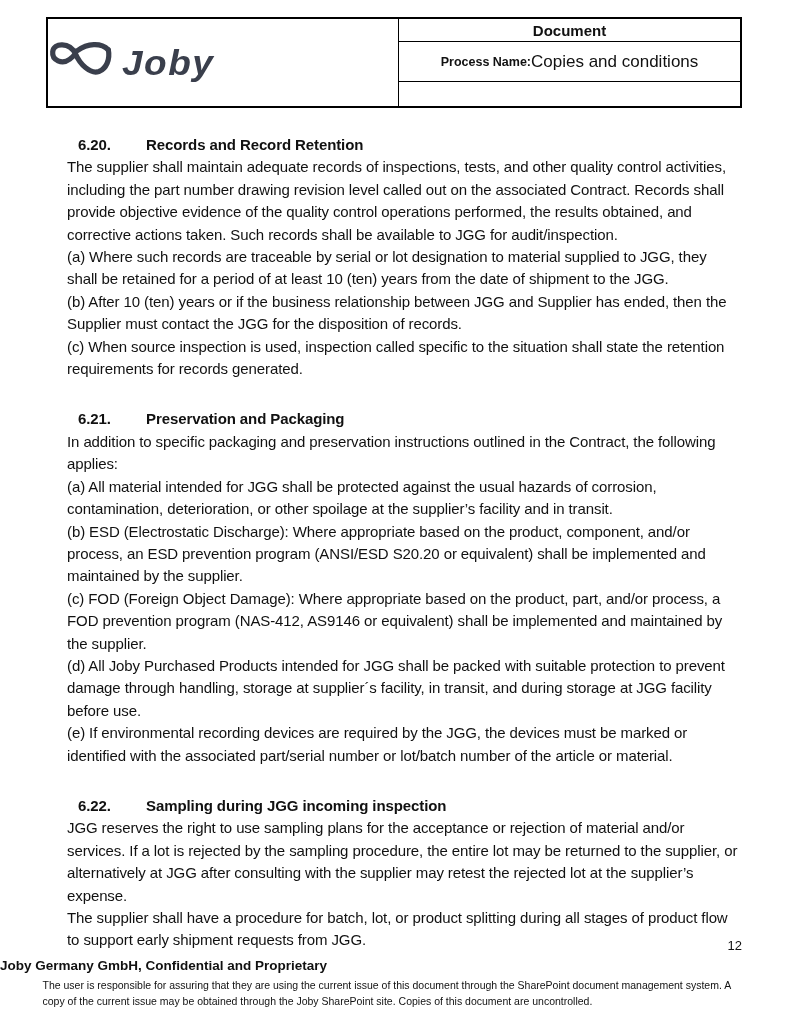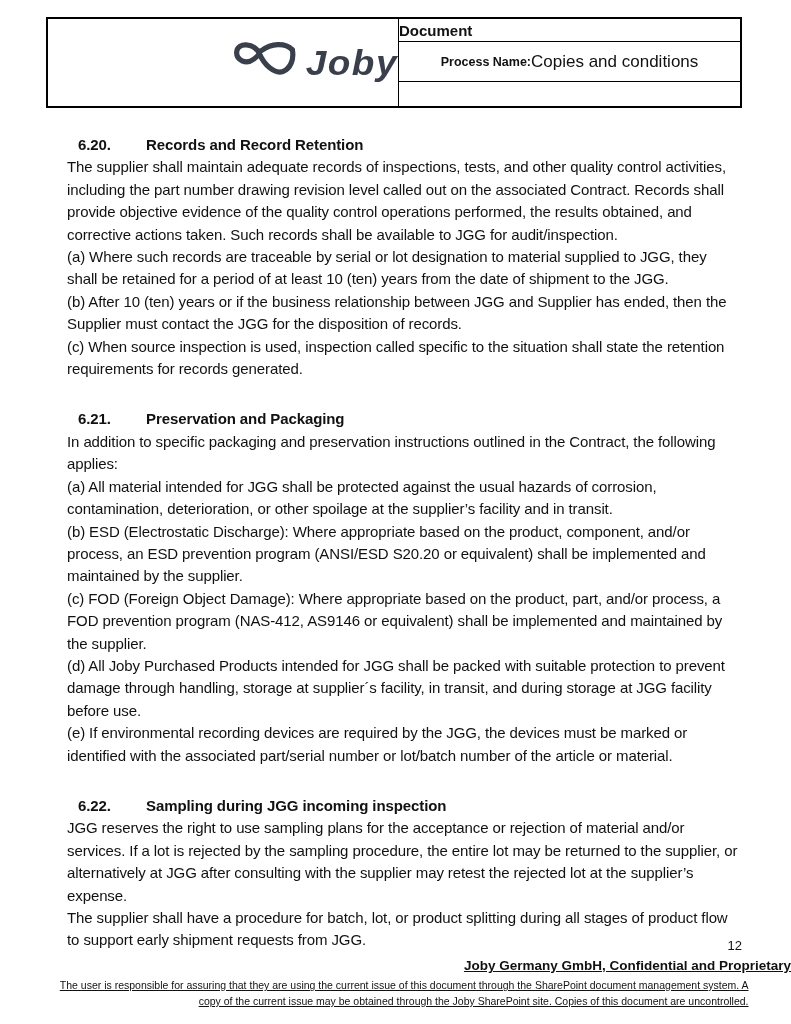--- a/index.html
+++ b/index.html
@@ -24,37 +24,37 @@
     border: 2px solid #000;
     display: flex;
     box-sizing: border-box;
     background: #fff;
   }
   .logo-cell {
     width: 351px;
     border-right: 1.5px solid #000;
     display: flex;
     align-items: center;
-    justify-content: flex-end;
+    justify-content: flex-start;
     box-sizing: border-box;
   }
   .logo-wrap { display: flex; align-items: center; gap: 8px; }
   .logo-wordmark {
     font-size: 37px;
     font-style: italic;
     font-weight: 600;
     letter-spacing: 1.5px;
     color: #3a3f4c;
     transform: scaleY(0.96);
   }
   .meta-col { flex: 1; display: flex; flex-direction: column; }
   .row-doc {
     height: 23px;
     border-bottom: 1.5px solid #000;
-    display: flex; align-items: center; justify-content: flex-start;
+    display: flex; align-items: center; justify-content: center;
     font-weight: bold; font-size: 15px;
     box-sizing: border-box;
   }
   .row-process {
     height: 40px;
     border-bottom: 1.5px solid #000;
     display: flex; flex-direction: row; align-items: center; justify-content: center;
     box-sizing: border-box;
     padding-top: 1px;
   }
@@ -100,22 +100,21 @@
     position: absolute;
     top: 938px;
     right: 49px;
     font-size: 13px;
   }
   .footer {
     position: absolute;
     left: 0;
     right: 0;
     top: 957px;
-    text-align: right;
-    text-decoration: underline;
+    text-align: left;
   }
   .confidential { font-weight: bold; font-size: 13.5px; line-height: 17px; }
   .disclaimer {
     margin: 3px auto 0 auto;
     max-width: 706px;
     font-size: 10.5px;
     line-height: 16px;
   }
 </style>
 </head>

